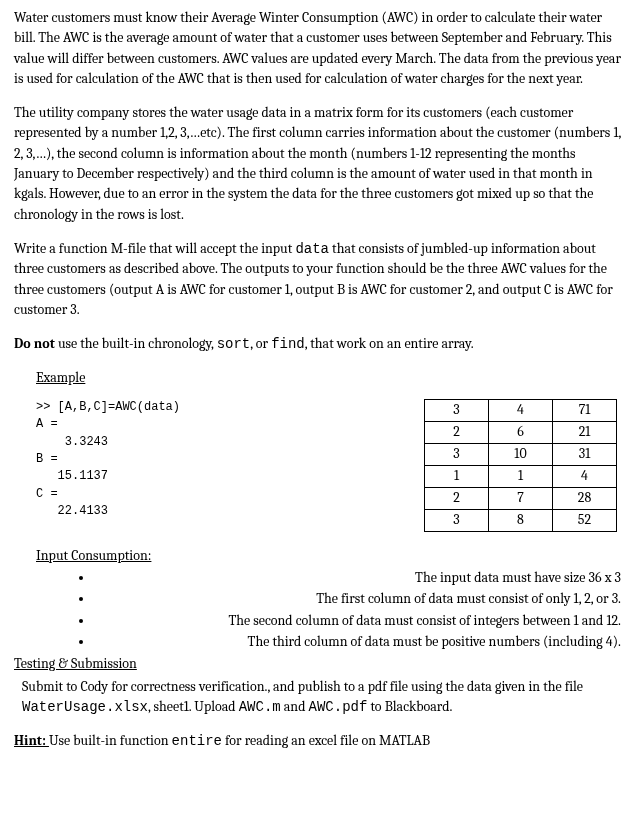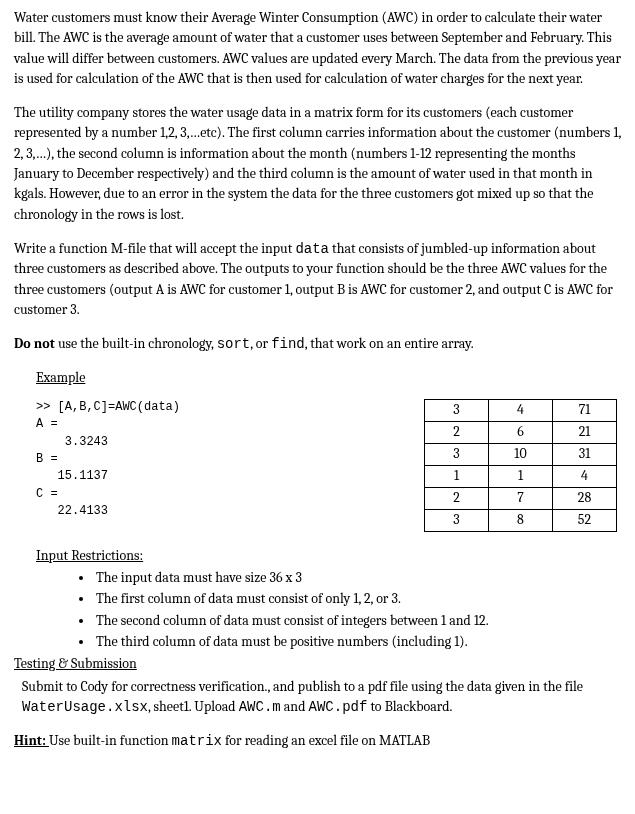--- a/index.html
+++ b/index.html
@@ -25,21 +25,21 @@
     .data-table { border-collapse: collapse; margin-left: auto; margin-right: 4px; }
     .data-table td {
       border: 1px solid #000;
       width: 64px;
       height: 22px;
       text-align: center;
       font-family: Cambria, Georgia, serif;
       font-size: 14px;
     }
     ul.restr { list-style: disc; margin-left: 58px; margin-top: 2px; margin-bottom: 2px; }
-    ul.restr li { padding-left: 2px; margin-bottom: 1px; }
+    ul.restr li { padding-left: 2px; margin-bottom: 1px; text-align: right; }
     .tight { margin-bottom: 2px; }
     .nomb { margin-bottom: 0; }
   </style>
 </head>
 <body>
 
 <div class="para">
   <span>Water customers must know their Average Winter Consumption (AWC) in order to calculate their water bill. The AWC is the average amount of water that a customer uses between September and February. This value will differ between customers. AWC values are updated every March. The data from the previous year is used for calculation of the AWC that is then used for calculation of water charges for the next year.</span>
 </div>
 
@@ -97,30 +97,30 @@
             <td>3</td>
             <td>8</td>
             <td>52</td>
           </tr>
         </tbody>
     </table>
   </div>
 </div>
 
 <div class="indent2" style="margin-top:14px;">
-  <div class="tight"><span class="section-title">Input Restrictions:</span></div>
+  <div class="tight"><span class="section-title">Input Consumption:</span></div>
   <ul class="restr" id="restr-list">
       <li>The input data must have size 36 x 3</li>
       <li>The first column of data must consist of only 1, 2, or 3.</li>
       <li>The second column of data must consist of integers between 1 and 12.</li>
-      <li>The third column of data must be positive numbers (including 1).</li>
+      <li>The third column of data must be positive numbers (including 4).</li>
     </ul>
 </div>
 
 <div><span class="section-title">Testing &amp; Submission</span></div>
 
 <div class="indent2 para2" style="margin-top:2px;margin-left:8px;">
   <span>Submit to Cody for correctness verification., and publish to a pdf file using the data given in the file </span><span class="code">WaterUsage.xlsx</span><span>, sheet1. Upload </span><span class="code">AWC.m</span><span> and </span><span class="code">AWC.pdf</span><span> to Blackboard.</span>
 </div>
 
 <div class="nomb">
-  <strong><span class="section-title">Hint: </span></strong><span>Use built-in function </span><span class="code">matrix</span><span> for reading an excel file on MATLAB</span>
+  <strong><span class="section-title">Hint: </span></strong><span>Use built-in function </span><span class="code">entire</span><span> for reading an excel file on MATLAB</span>
 </div>
 
 </body></html>

